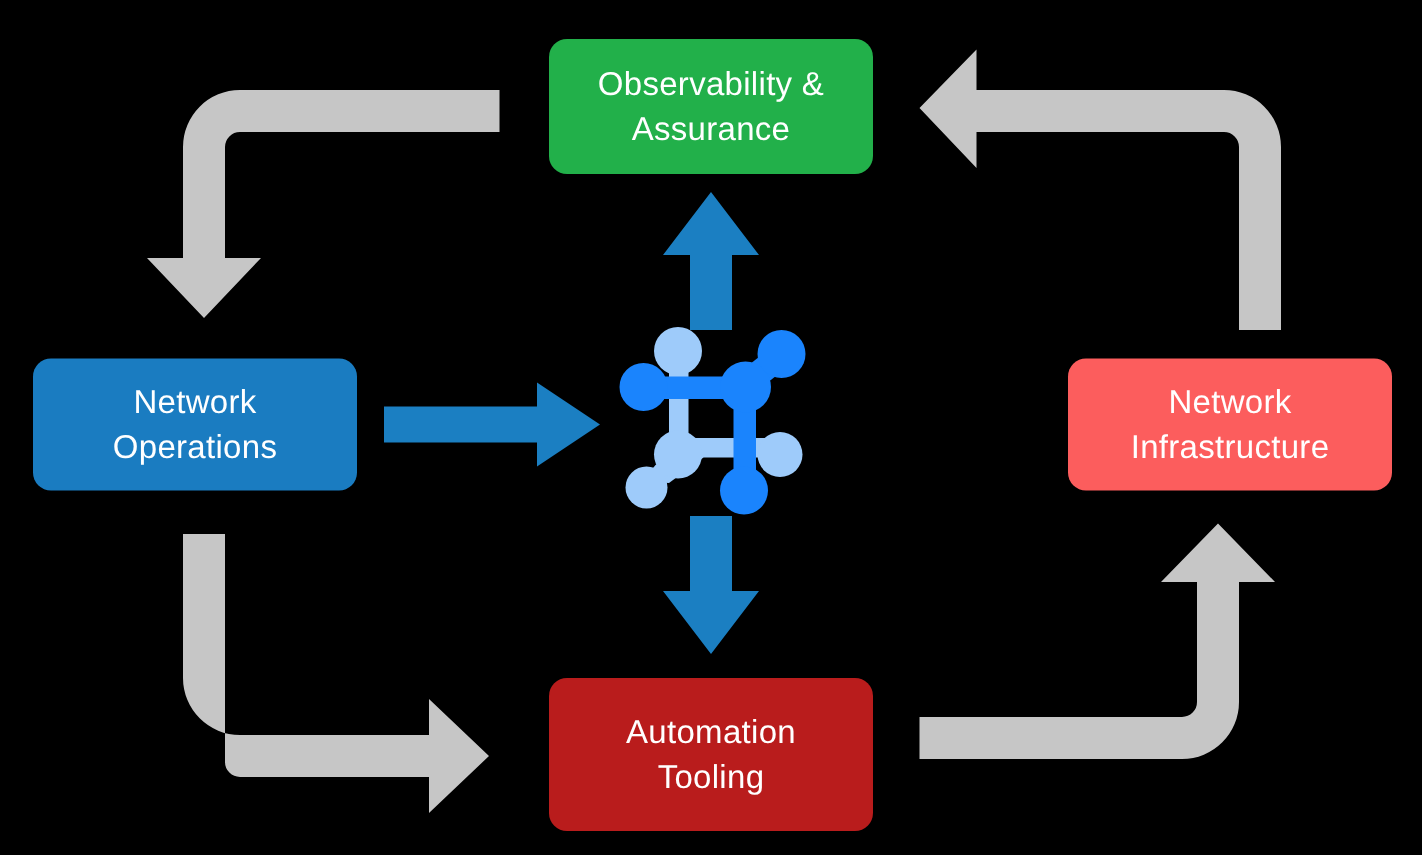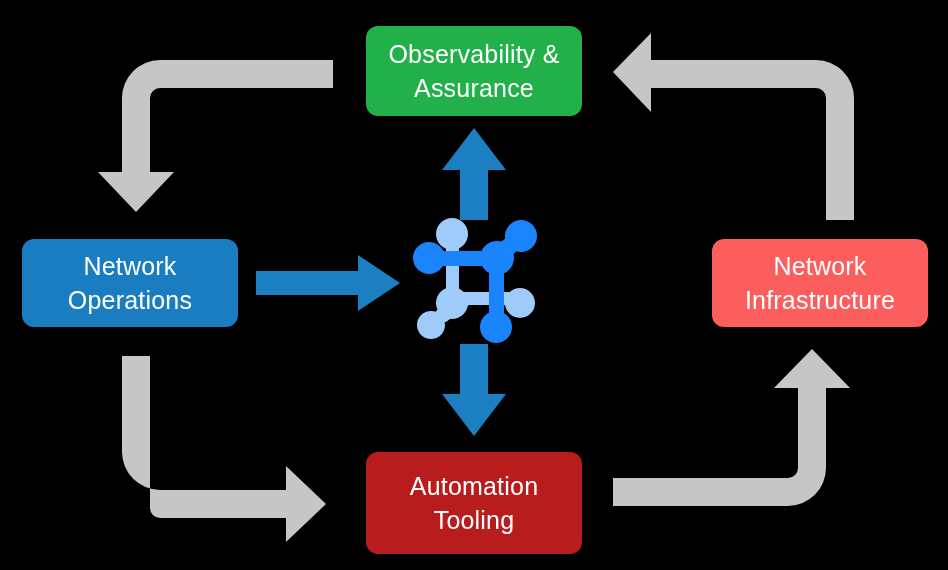--- a/index.html
+++ b/index.html
@@ -19,21 +19,21 @@
     overflow: hidden;
   }
   .node-box {
     position: absolute;
     display: flex;
     align-items: center;
     justify-content: center;
     text-align: center;
     border-radius: 12px;
     color: #ffffff;
-    font-size: 25px;
+    font-size: 22px;
     line-height: 1.38;
     font-weight: 400;
     letter-spacing: 0.2px;
     box-sizing: border-box;
     padding: 6px 10px;
     white-space: pre-line;
     user-select: none;
   }
   #box-observability {
     left: 366px;

